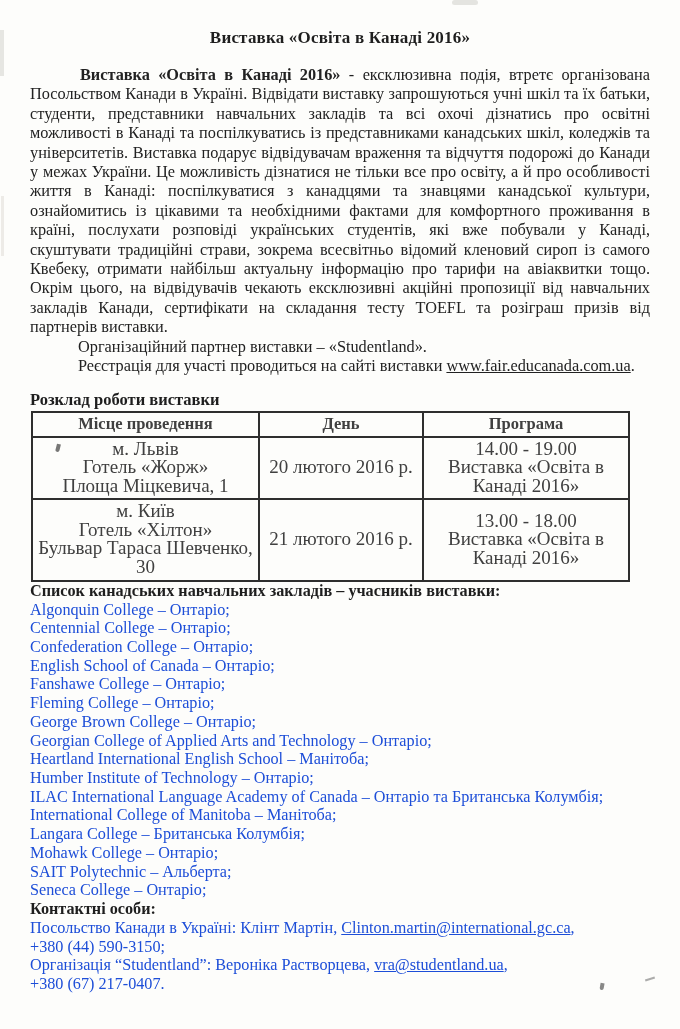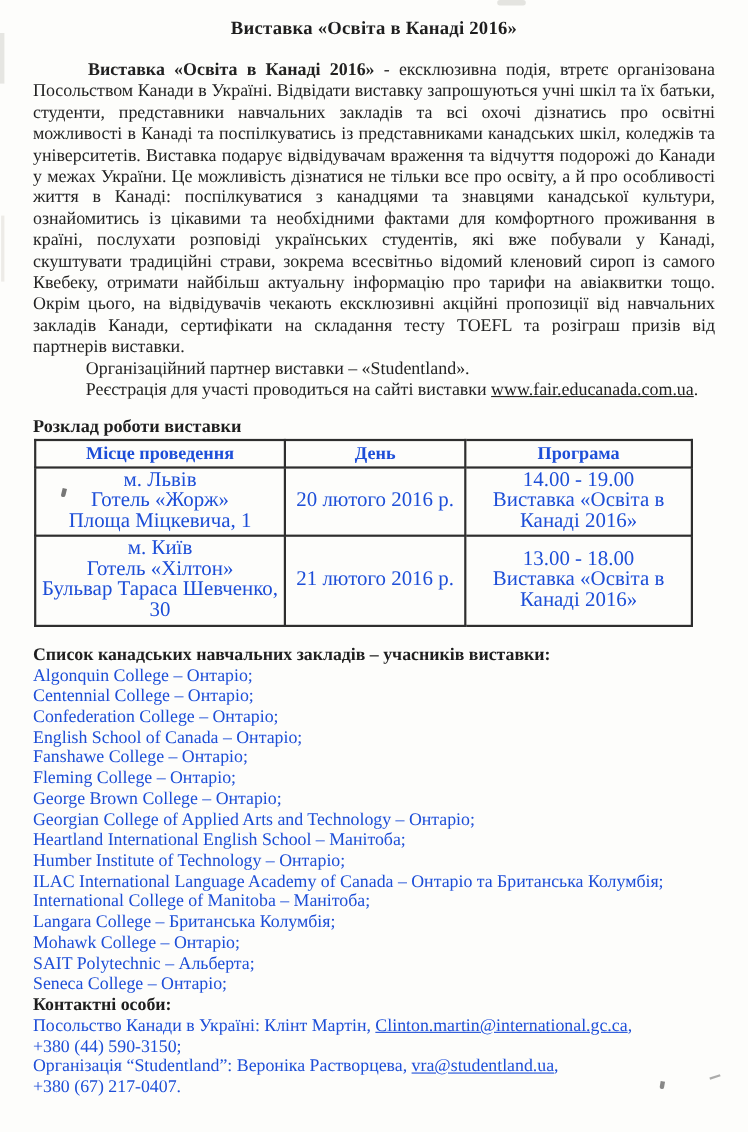--- a/index.html
+++ b/index.html
@@ -5,21 +5,21 @@
   html,body { margin:0; padding:0; }
   body {
     width:680px; height:1029px;
     background:#fdfdfb;
     color:#1e1e1e;
     font-family:"Liberation Serif","DejaVu Serif",serif;
     position:relative;
     overflow:hidden;
     -webkit-font-smoothing:none;
   }
-  .page { padding:16px 30px 0 30px; }
+  .page { padding:28px 30px 0 30px; }
 
   .doc-title {
     font-size:17px; font-weight:bold; text-align:center;
     margin:0; letter-spacing:0.2px;
   }
 
   .intro {
     margin:17px 0 0 0;
     font-size:16.3px; line-height:19.4px;
     text-align:justify; text-indent:50px;
@@ -35,35 +35,35 @@
   .doc-link { color:inherit; text-decoration:underline; cursor:pointer; }
 
   .tbl-title {
     margin:14px 0 1px 0;
     font-size:16.5px; font-weight:bold; 
   }
 
   table.schedule {
     border-collapse:collapse; table-layout:fixed;
     width:597px; margin-left:1px;
-    color:#1d4ed8;
+    color:#404040;
   }
   table.schedule col.c1 { width:227px; }
   table.schedule col.c2 { width:164px; }
   table.schedule col.c3 { width:206px; }
   table.schedule th, table.schedule td { border:2px solid #2e2e2e; }
   table.schedule th { font-size:16.5px; padding:1px 0 2px 0; }
   table.schedule td {
     font-size:19px; line-height:18.6px;
     text-align:center; vertical-align:middle;
     padding:2px 4px 3px 4px;
   }
   .program-name { max-width:196px; margin:0 auto; }
 
-  .section { margin-top:16px; }
+  .section { }
   .list-heading, .contacts-heading {
     font-weight:bold; font-size:16.2px; line-height:19px; margin:0;
   }
   .list-item, .contact-line {
     font-size:16.2px; line-height:18.7px; color:#1d4ed8;
   }
 
   
   .artifact { position:absolute; pointer-events:none; }
   .a-top-smudge { top:0; left:452px; width:26px; height:5px; background:#cfcfcb; opacity:.55; border-radius:3px; }

